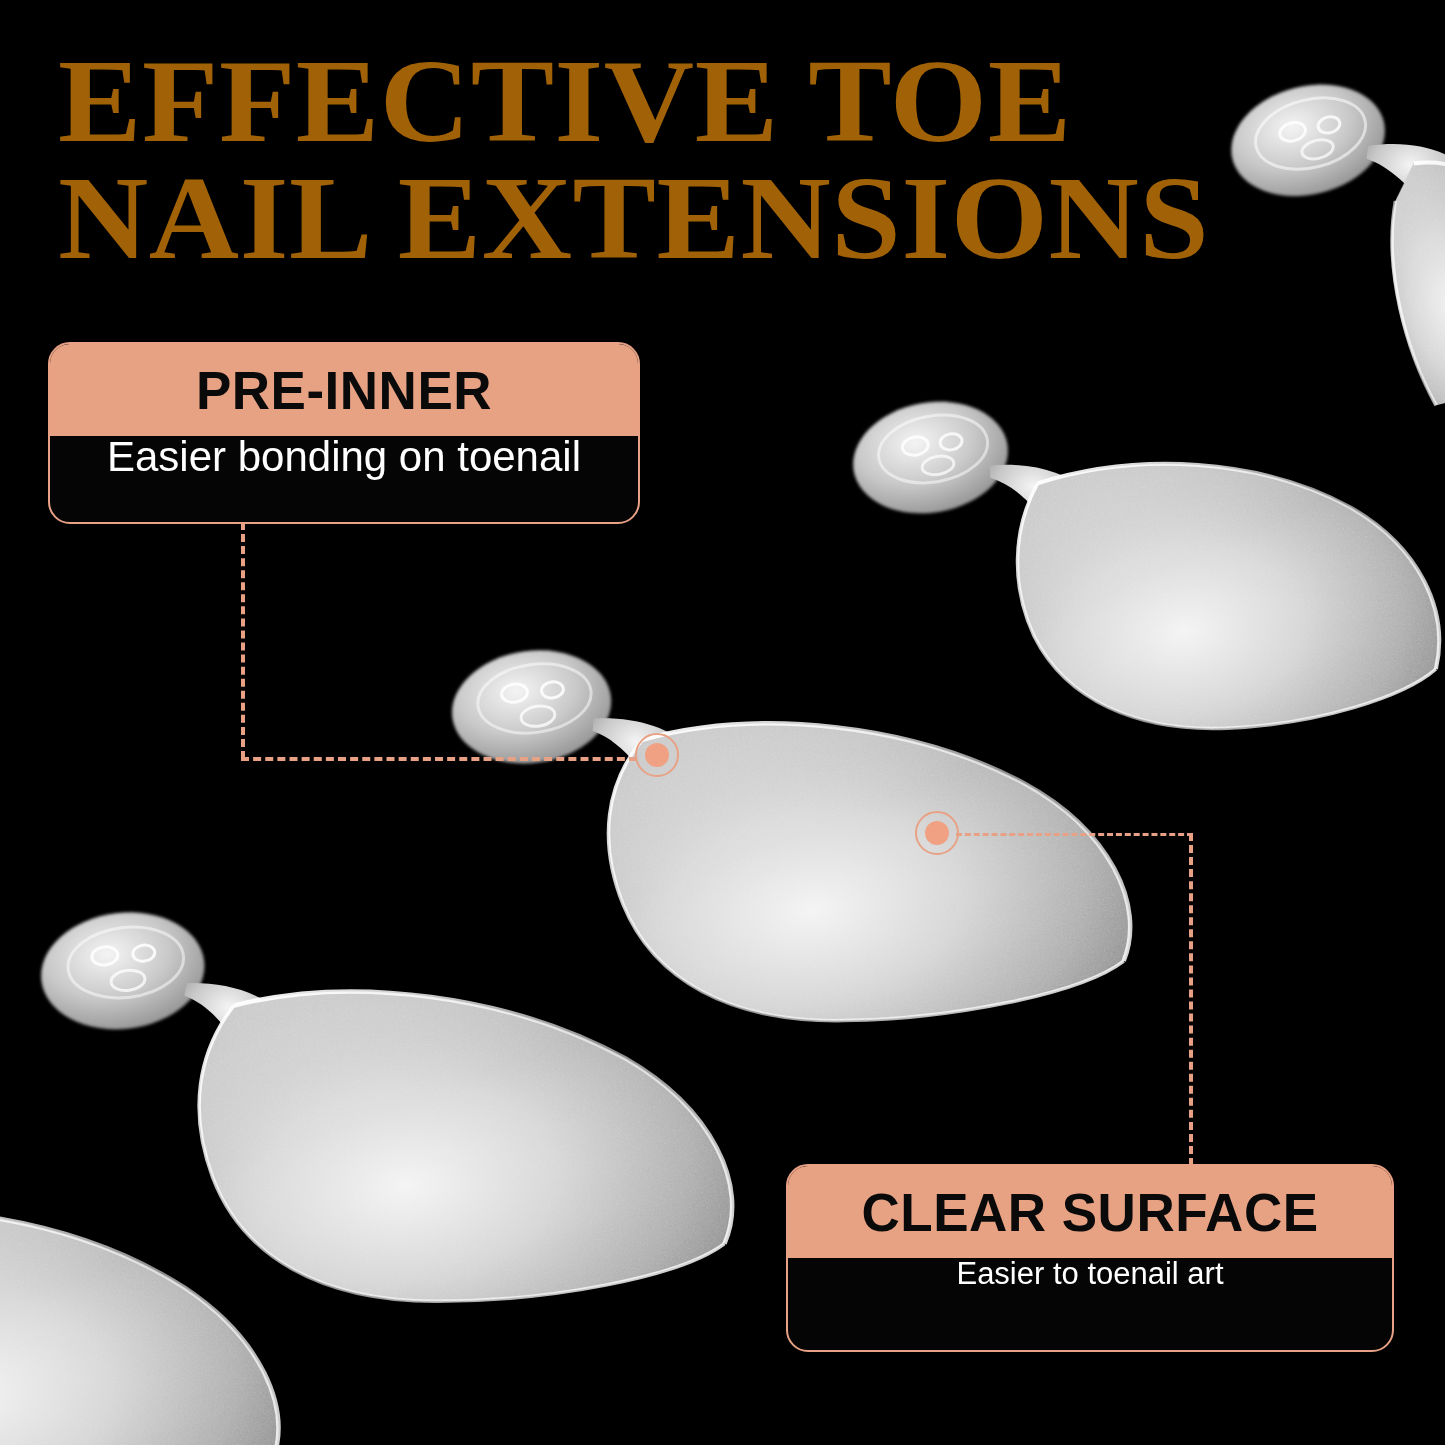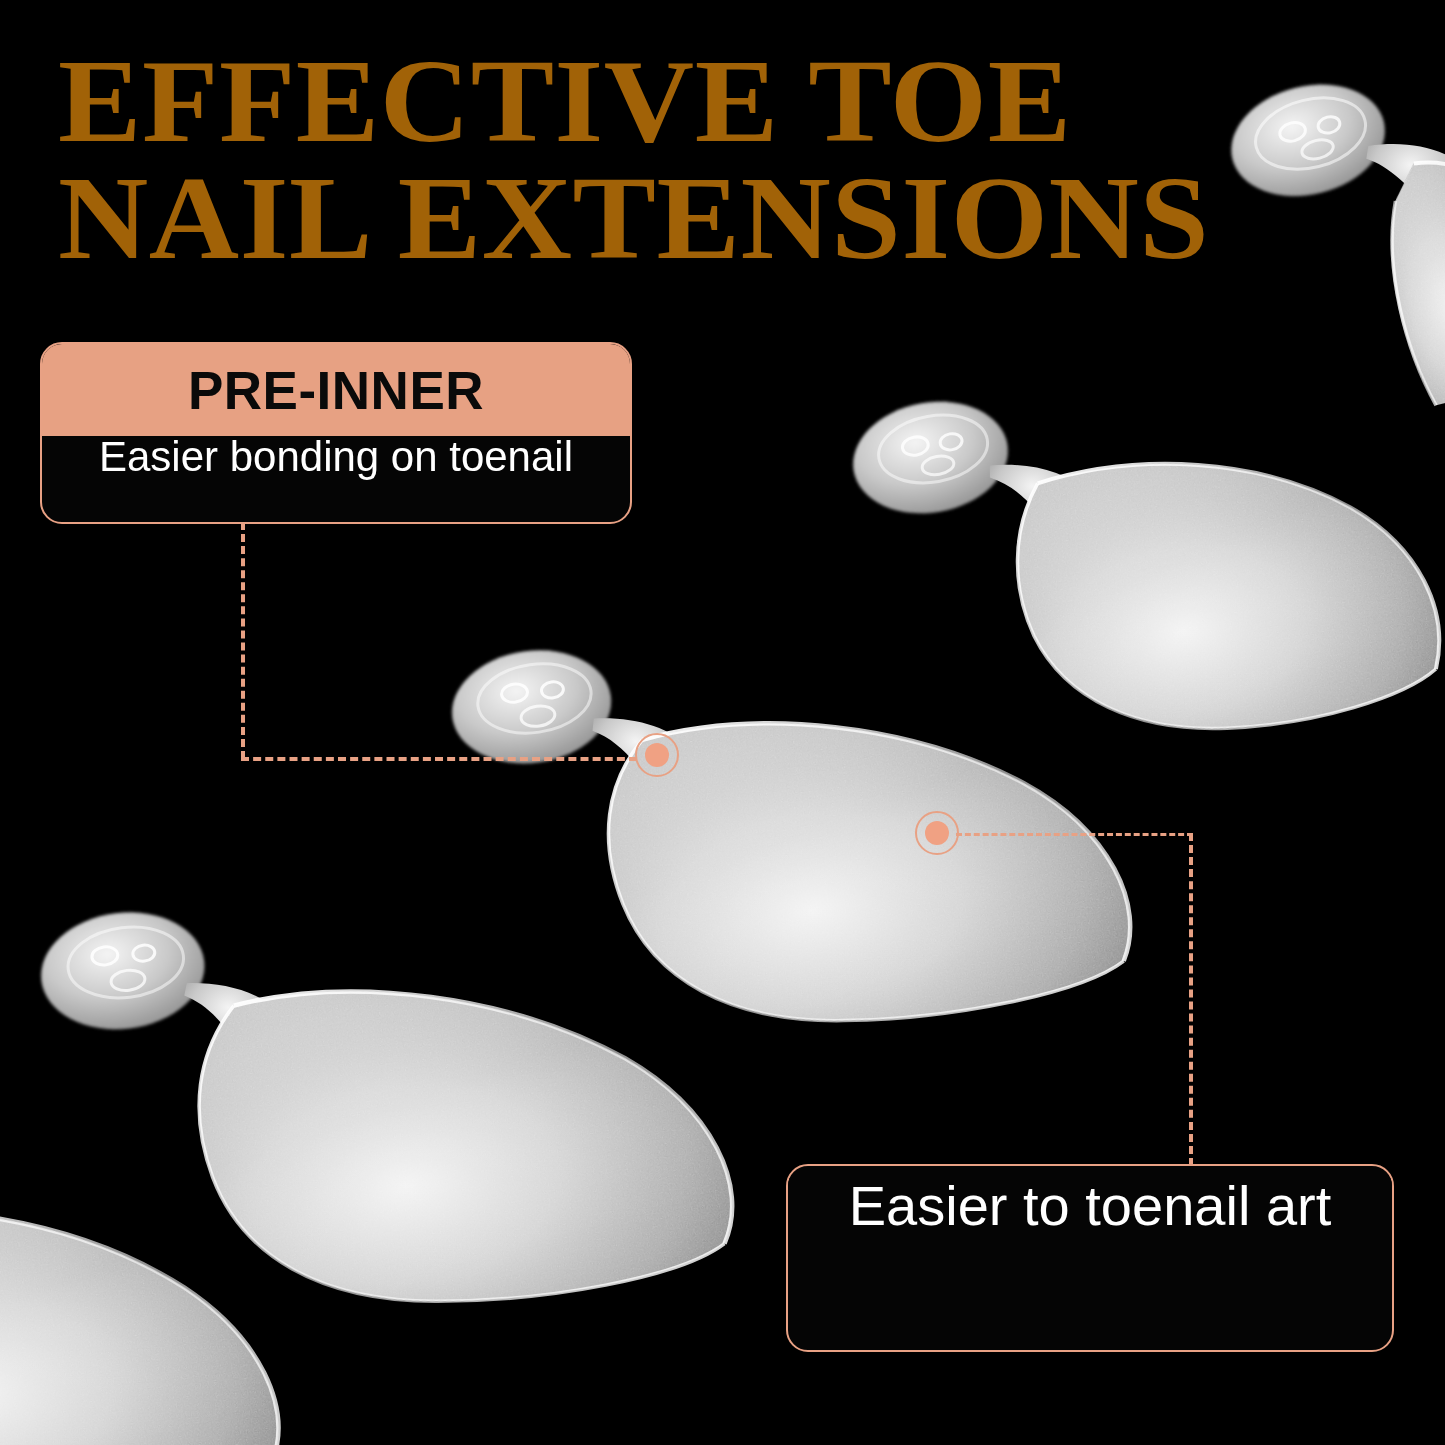--- a/index.html
+++ b/index.html
@@ -55,27 +55,27 @@
   }
   .card .card-sub{
     background:#050505;
     color:#ffffff;
     text-align:center;
     font-weight:400;
     line-height:1;
     display:flex;align-items:center;justify-content:center;
     flex:1;
   }
-  #card-pre{left:40px;top:342px;width:592px;height:182px;}
+  #card-pre{left:48px;top:342px;width:592px;height:182px;}
   #card-pre .card-head{height:92px;font-size:53px;}
   #card-pre .card-sub{font-size:42px;padding-bottom:10px;}
 
   #card-clear{left:786px;top:1164px;width:608px;height:188px;}
   #card-clear .card-head{height:92px;font-size:53px;}
-  #card-clear .card-sub{font-size:56px;padding-bottom:10px;margin-top:12px;}
+  #card-clear .card-sub{font-size:31px;padding-bottom:10px;}
 
   
   .dash-v{
     position:absolute;width:0;
     border-left:4px dashed #e8a184;
   }
   .dash-h{
     position:absolute;height:0;
     border-top:4px dashed #e8a184;
   }
@@ -242,16 +242,17 @@
     <div class="ring"></div>
     <div class="dot"></div>
   </div>
 
   <div class="card" id="card-pre">
     <div class="card-head">PRE-INNER</div>
     <div class="card-sub">Easier bonding on toenail</div>
   </div>
 
   <div class="card" id="card-clear">
+    <div class="card-head">CLEAR SURFACE</div>
     <div class="card-sub">Easier to toenail art</div>
   </div>
 
 </div>
 
 </body></html>

